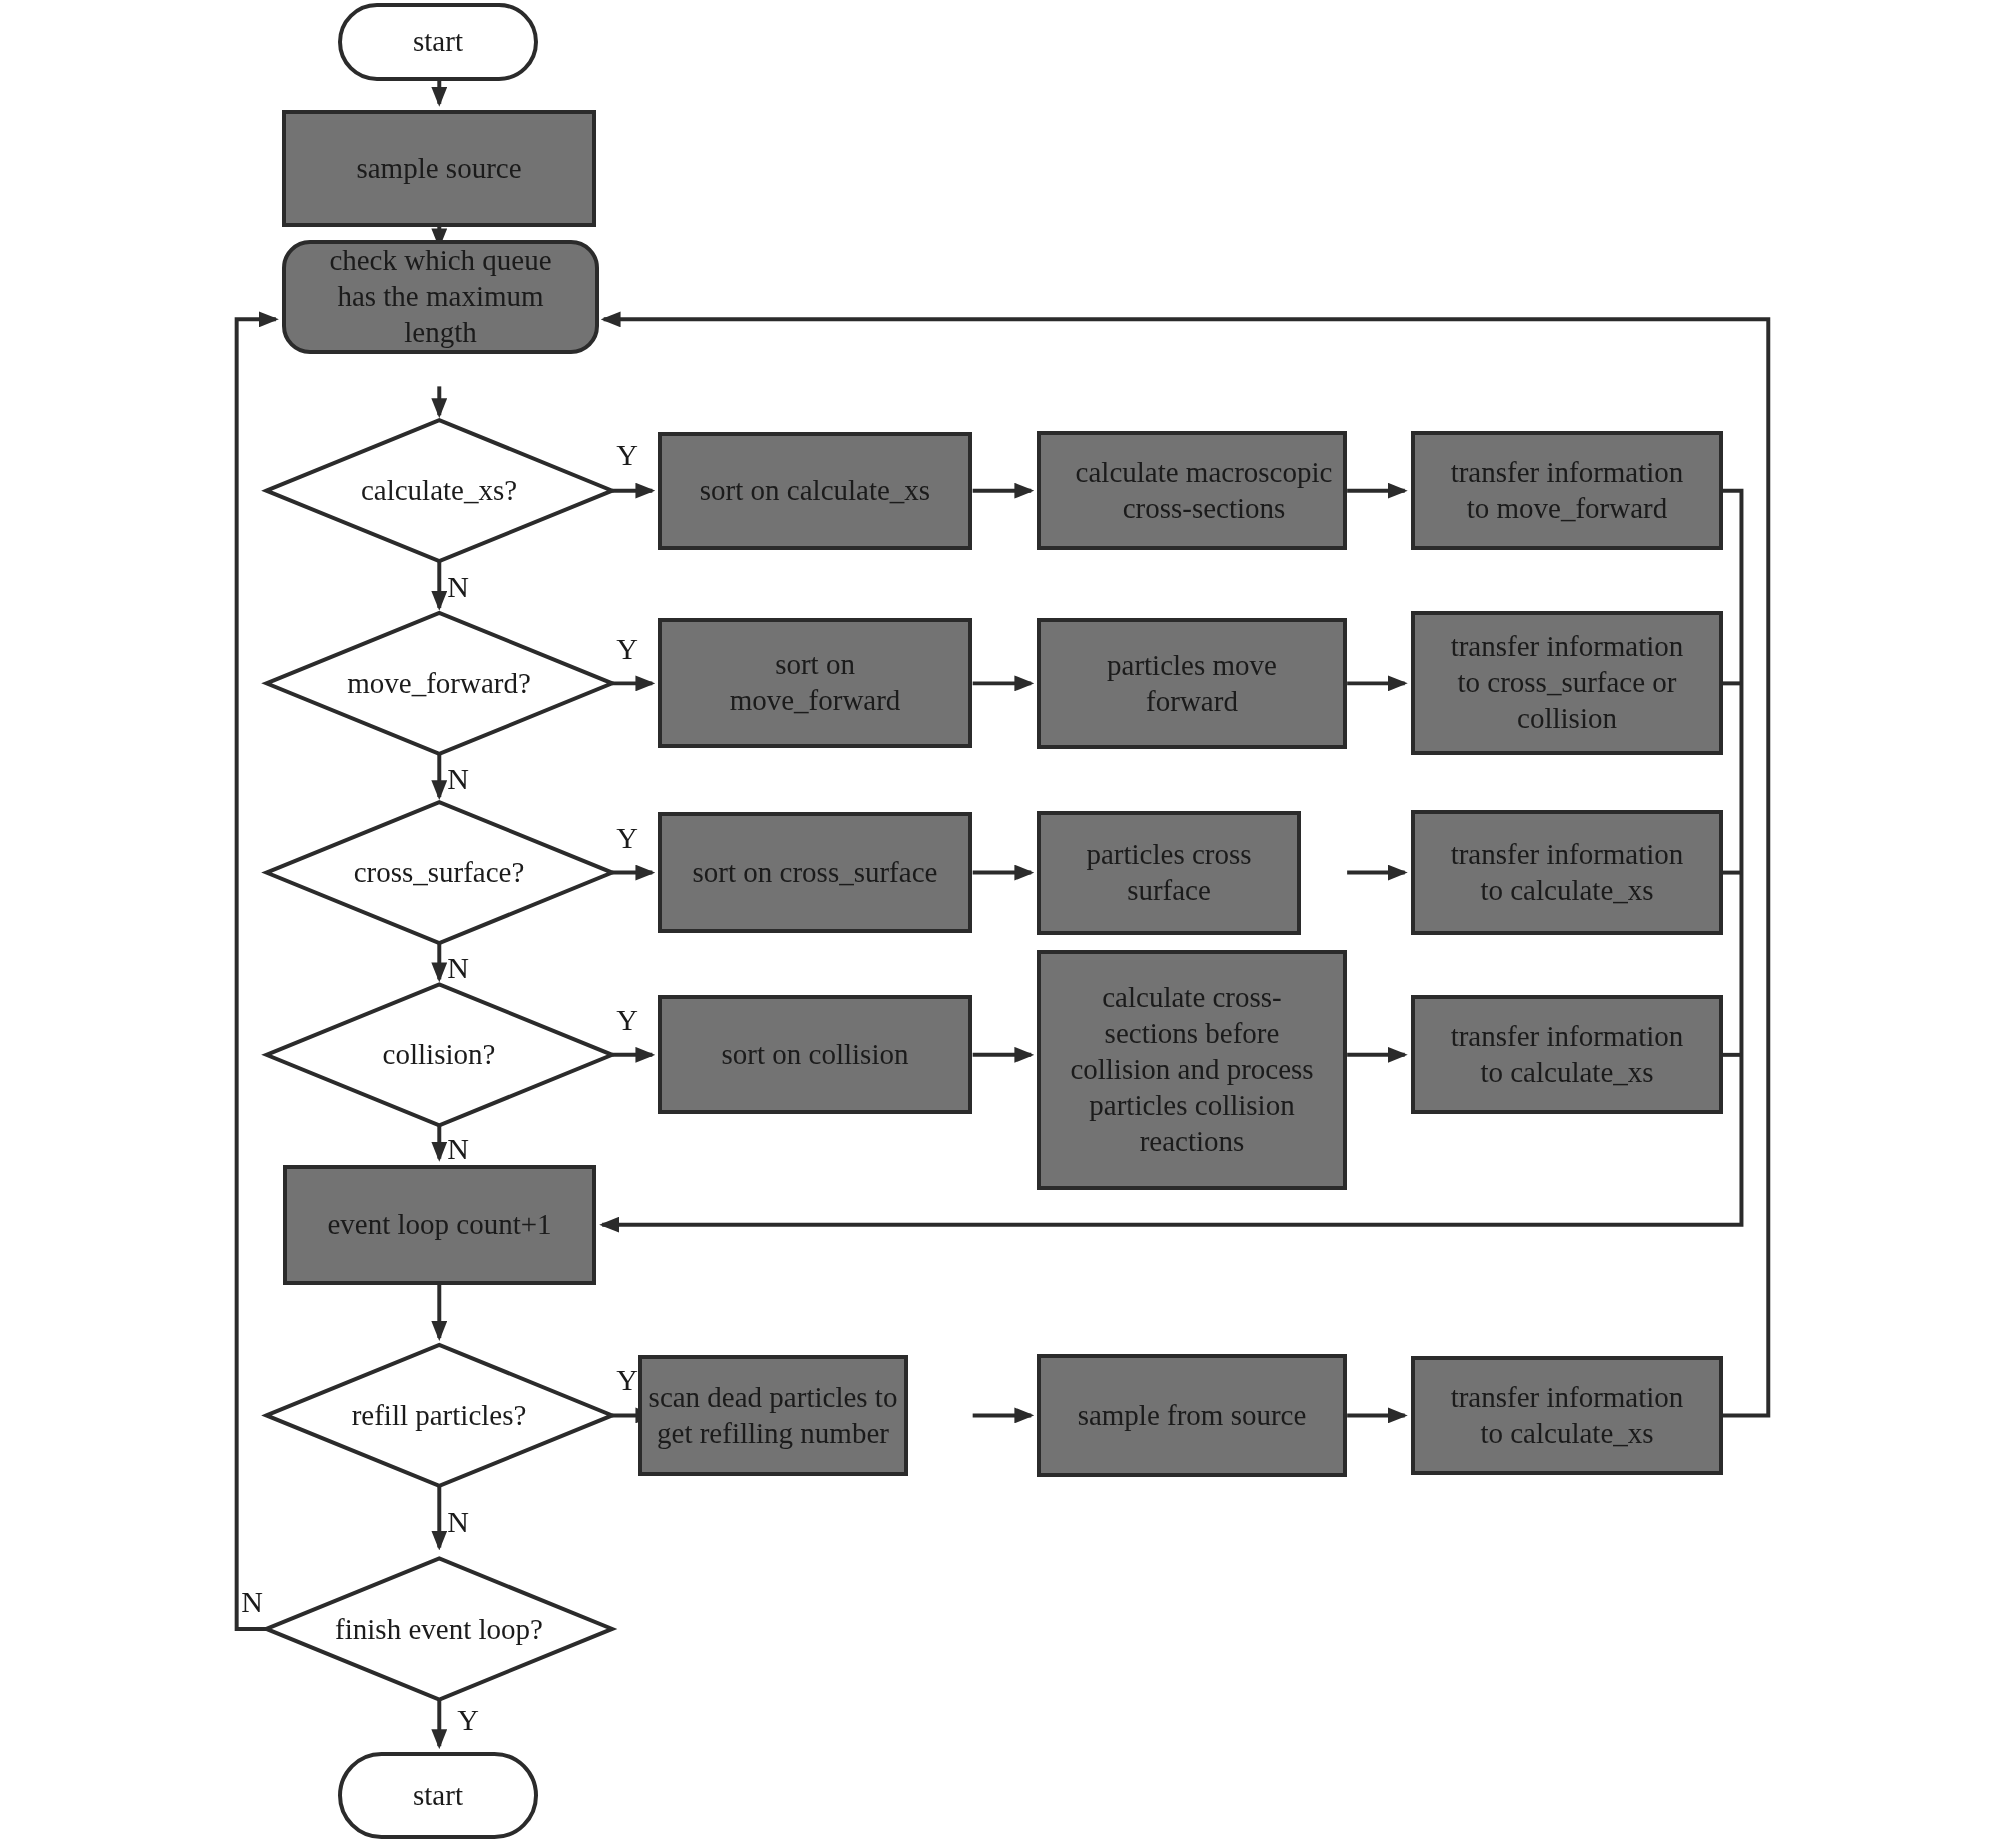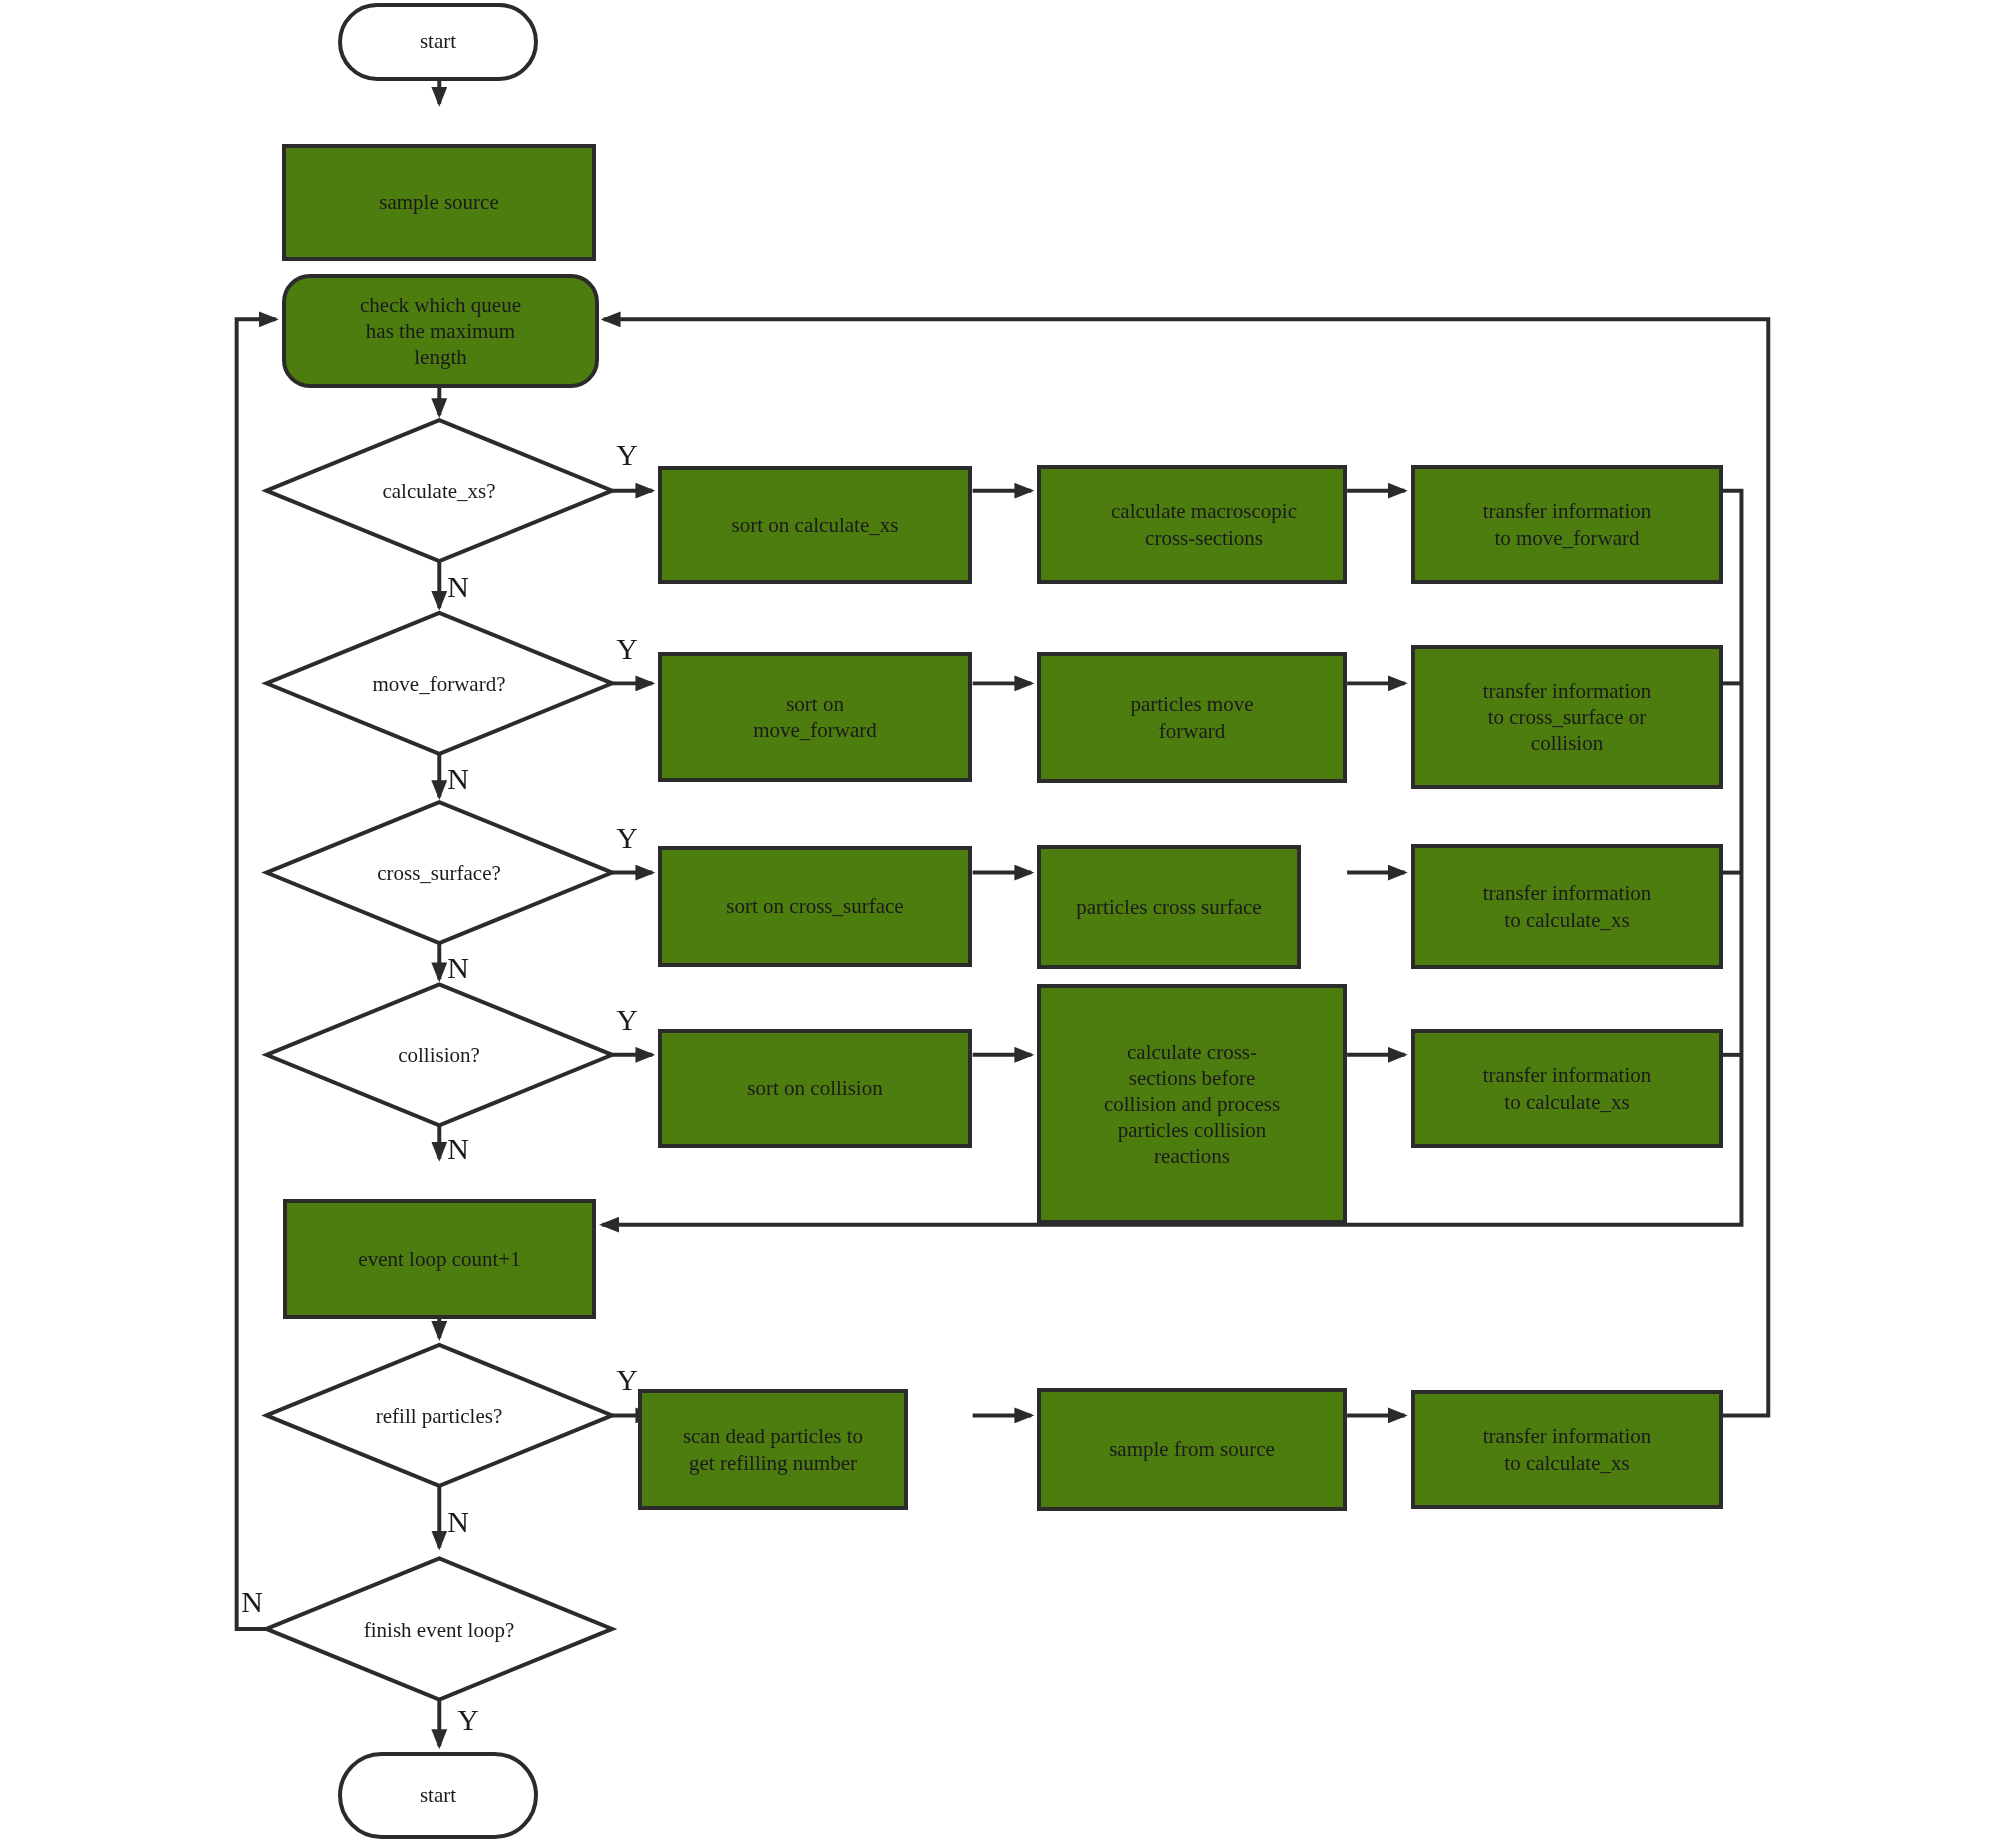--- a/index.html
+++ b/index.html
@@ -35,29 +35,28 @@
     stroke:var(--line);
     stroke-width:8;
     fill:#ffffff;
   }
   .node{
     position:absolute;
     display:flex;
     align-items:center;
     justify-content:center;
     text-align:center;
-    font-size:21px;
+    font-size:29px;
     line-height:1.24;
     white-space:pre-line;
     color:var(--text);
   }
   .box{
     border:4px solid var(--line);
-    background:#4d7c0f;
-    margin-top:34px;
+    background:#737373;
   }
   .stadium{
     border:4.5px solid var(--line);
     background:#ffffff;
     border-radius:496px;
   }
   .dtext{
     background:transparent;
   }
   .yn{

